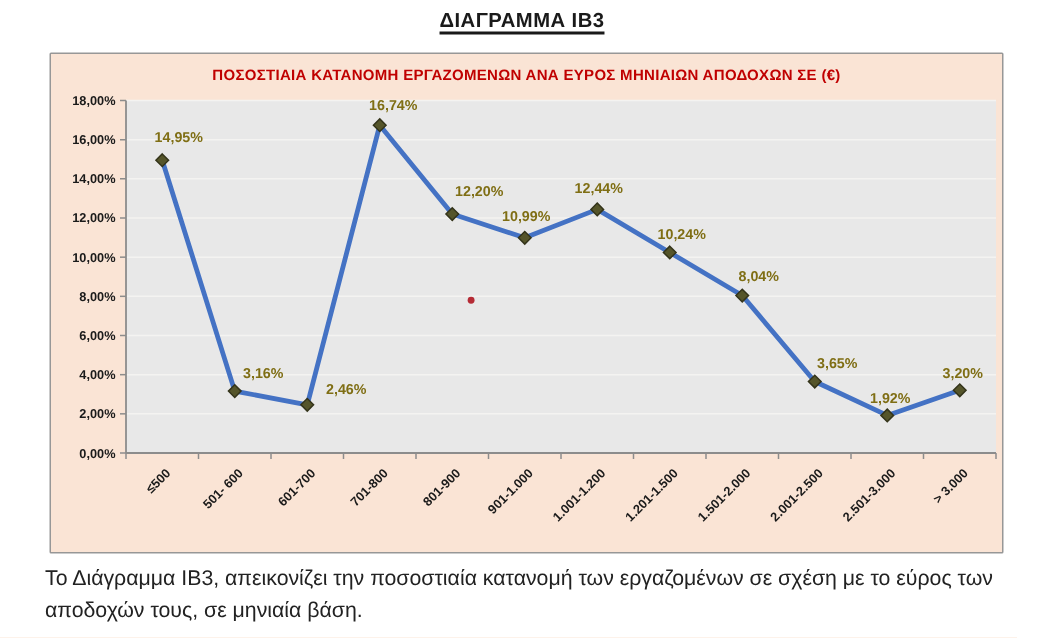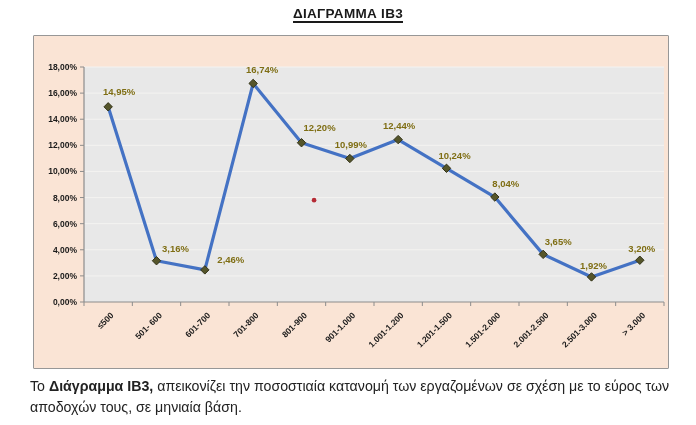--- a/index.html
+++ b/index.html
@@ -20,28 +20,29 @@
   }
   .chart-title{
     position:absolute;top:9px;left:0;width:100%;text-align:center;
     font-size:10px;font-weight:bold;color:#C00000;letter-spacing:.2px;
   }
   .chart-svg{position:absolute;left:0;top:0;}
   .caption{
     position:absolute;left:30px;top:376px;width:656px;margin:0;
     font-size:14.2px;line-height:1.48;color:#222222;
   }
-  .caption b{font-weight:bold;}
+  .caption b{font-weight:normal;}
 </style>
 </head>
 <body>
 
 <div class="doc-title">ΔΙΑΓΡΑΜΜΑ ΙΒ3</div>
 
 <div class="chart-box">
+  <div class="chart-title">ΠΟΣΟΣΤΙΑΙΑ ΚΑΤΑΝΟΜΗ ΕΡΓΑΖΟΜΕΝΩΝ ΑΝΑ ΕΥΡΟΣ ΜΗΝΙΑΙΩΝ ΑΠΟΔΟΧΩΝ ΣΕ (€)</div>
   <svg id="chart-svg" class="chart-svg" width="633" height="331" viewBox="0 0 633 331">
       <rect x="50" y="31" width="580" height="235" fill="#E8E8E8"></rect>
       <line x1="50" y1="239.88888888888889" x2="630" y2="239.88888888888889" stroke="#F4F3F1" stroke-width="1"></line>
       <line x1="50" y1="213.77777777777777" x2="630" y2="213.77777777777777" stroke="#F4F3F1" stroke-width="1"></line>
       <line x1="50" y1="187.66666666666669" x2="630" y2="187.66666666666669" stroke="#F4F3F1" stroke-width="1"></line>
       <line x1="50" y1="161.55555555555554" x2="630" y2="161.55555555555554" stroke="#F4F3F1" stroke-width="1"></line>
       <line x1="50" y1="135.44444444444446" x2="630" y2="135.44444444444446" stroke="#F4F3F1" stroke-width="1"></line>
       <line x1="50" y1="109.33333333333334" x2="630" y2="109.33333333333334" stroke="#F4F3F1" stroke-width="1"></line>
       <line x1="50" y1="83.22222222222223" x2="630" y2="83.22222222222223" stroke="#F4F3F1" stroke-width="1"></line>
       <line x1="50" y1="57.111111111111114" x2="630" y2="57.111111111111114" stroke="#F4F3F1" stroke-width="1"></line>

